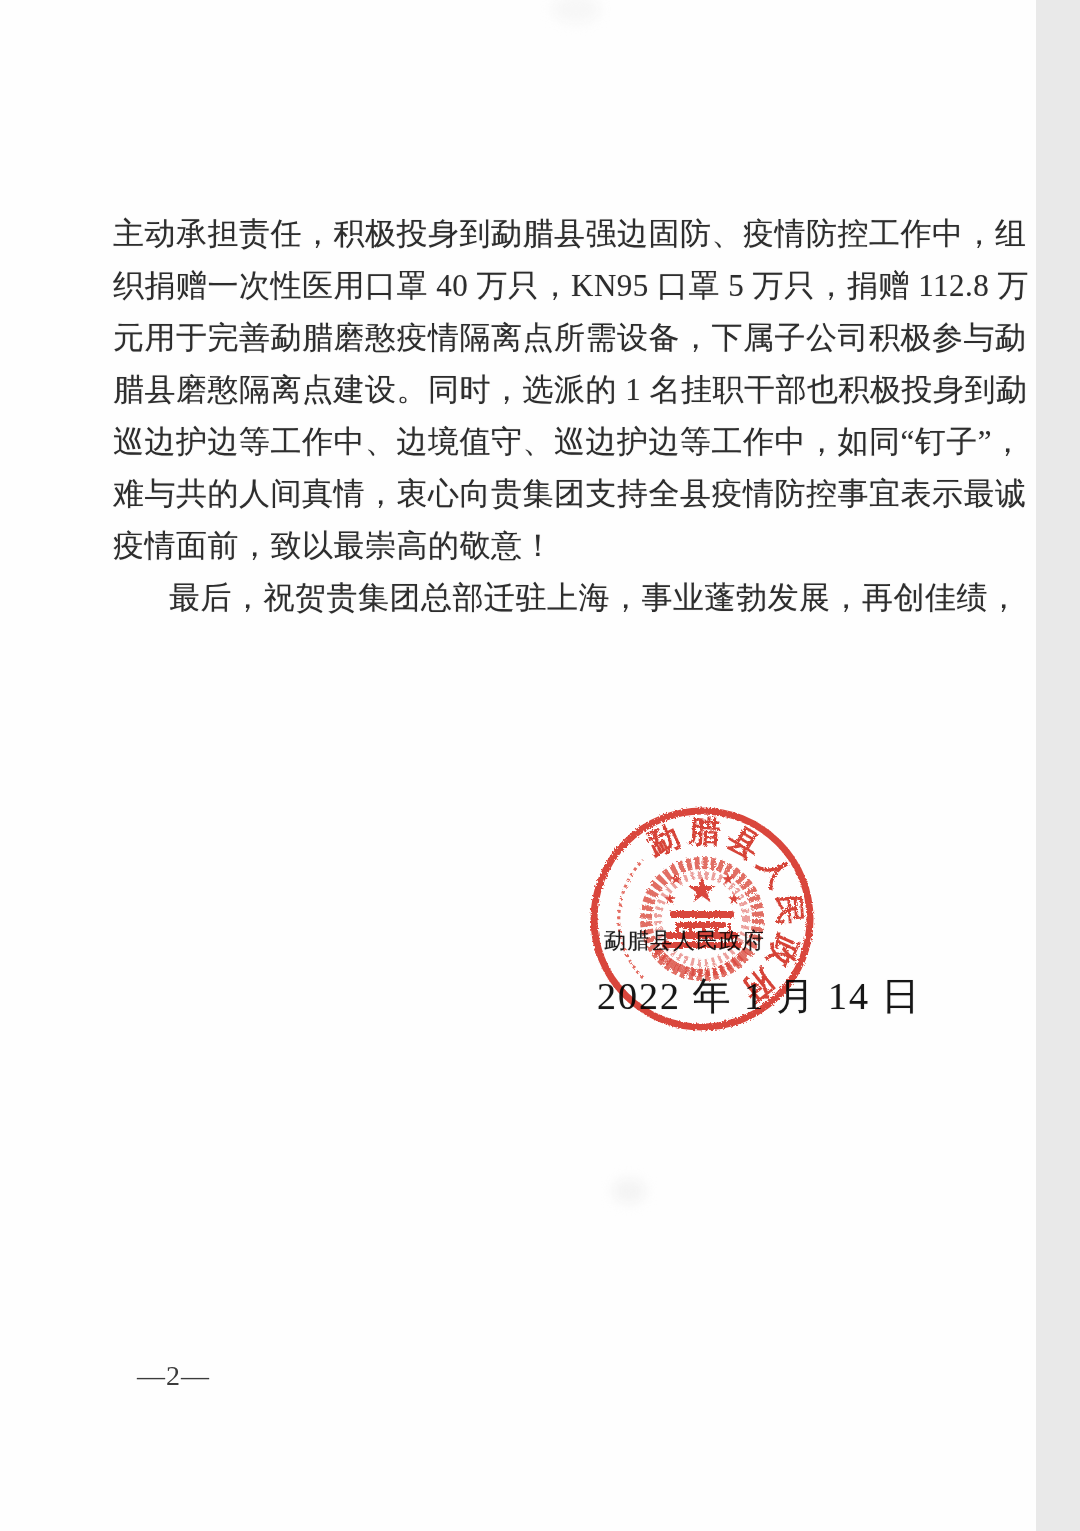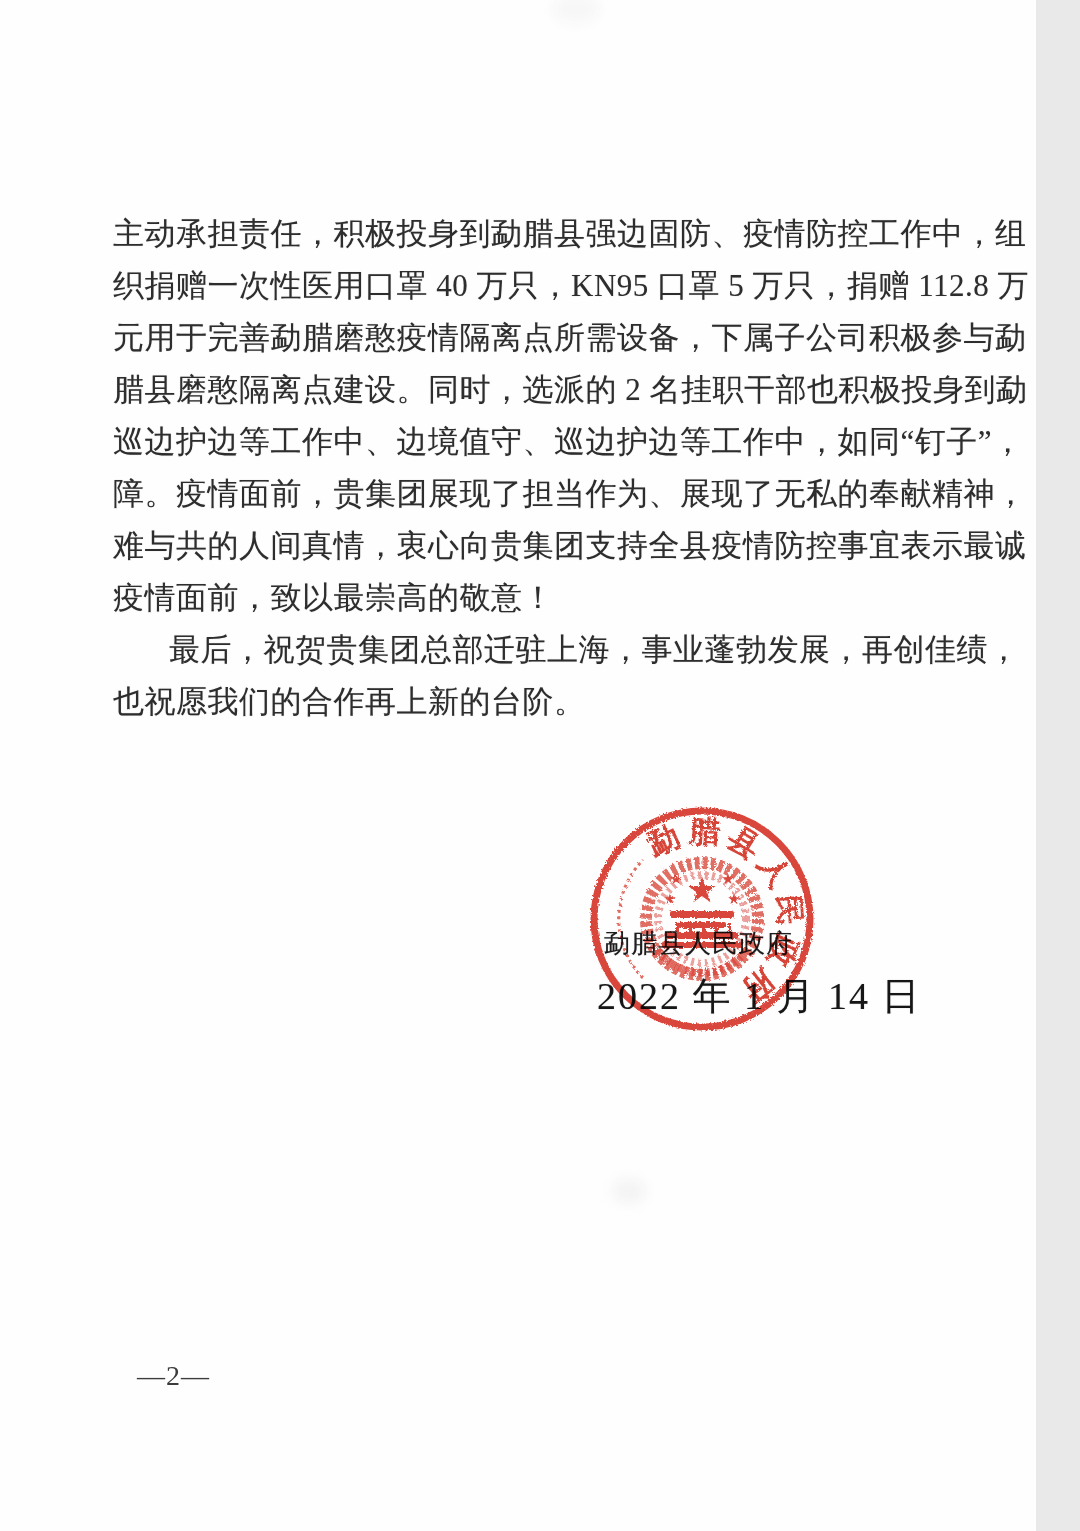--- a/index.html
+++ b/index.html
@@ -26,21 +26,21 @@
   .line{
     height:52px;line-height:52px;white-space:nowrap;
     text-align:justify;text-align-last:justify;
   }
   .line.last{text-align-last:left;}
   .line.indent{padding-left:56px;}
 
   
   .signature{
     position:absolute;left:604px;top:926px;width:240px;
-    color:#1d1d1d;font-size:26px;letter-spacing:1px;white-space:nowrap;
+    color:#1d1d1d;font-size:22px;letter-spacing:1px;white-space:nowrap;
     text-shadow:0 0 1px rgba(60,60,60,.4);
   }
   .dateline{
     position:absolute;left:597px;top:971px;width:260px;
     color:#161616;font-size:38px;letter-spacing:2px;white-space:nowrap;
     text-shadow:0 0 1px rgba(60,60,60,.4);
   }
 
   
   .seal{
@@ -58,27 +58,25 @@
 
 <div class="page">
 
   <div class="smudge s1"></div>
   <div class="smudge s2"></div>
 
   <div class="textblock">
     <div class="line">主动承担责任，积极投身到勐腊县强边固防、疫情防控工作中，组</div>
     <div class="line">织捐赠一次性医用口罩 40 万只，KN95 口罩 5 万只，捐赠 112.8 万</div>
     <div class="line">元用于完善勐腊磨憨疫情隔离点所需设备，下属子公司积极参与勐</div>
-    <div class="line">腊县磨憨隔离点建设。同时，选派的 2 名挂职干部也积极投身到勐</div>
+    <div class="line">腊县磨憨隔离点建设。同时，选派的 1 名挂职干部也积极投身到勐</div>
     <div class="line">巡边护边等工作中、边境值守、巡边护边等工作中，如同“钉子”，</div>
-    <div class="line">障。疫情面前，贵集团展现了担当作为、展现了无私的奉献精神，</div>
     <div class="line">难与共的人间真情，衷心向贵集团支持全县疫情防控事宜表示最诚</div>
     <div class="line last">疫情面前，致以最崇高的敬意！</div>
     <div class="line indent">最后，祝贺贵集团总部迁驻上海，事业蓬勃发展，再创佳绩，</div>
-    <div class="line last">也祝愿我们的合作再上新的台阶。</div>
   </div>
 
   <div class="signature">勐腊县人民政府</div>
   <div class="dateline">2022 年 1 月 14 日</div>
 
   <svg class="seal" viewBox="0 0 264 264" aria-hidden="true">
     <defs>
       <filter id="rough">
         <feTurbulence type="fractalNoise" baseFrequency="0.55" numOctaves="2" result="n"></feTurbulence>
         <feDisplacementMap in="SourceGraphic" in2="n" scale="4"></feDisplacementMap>

